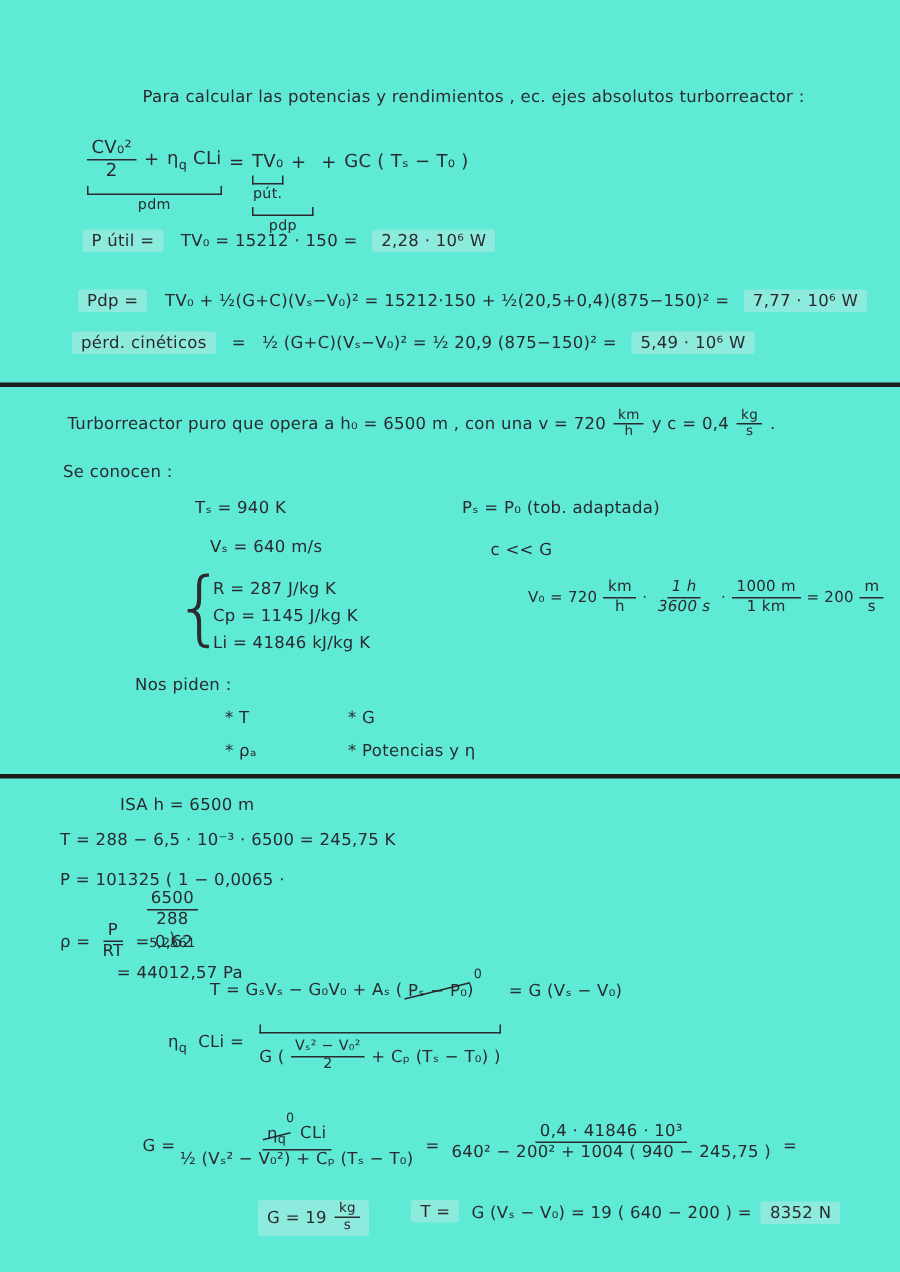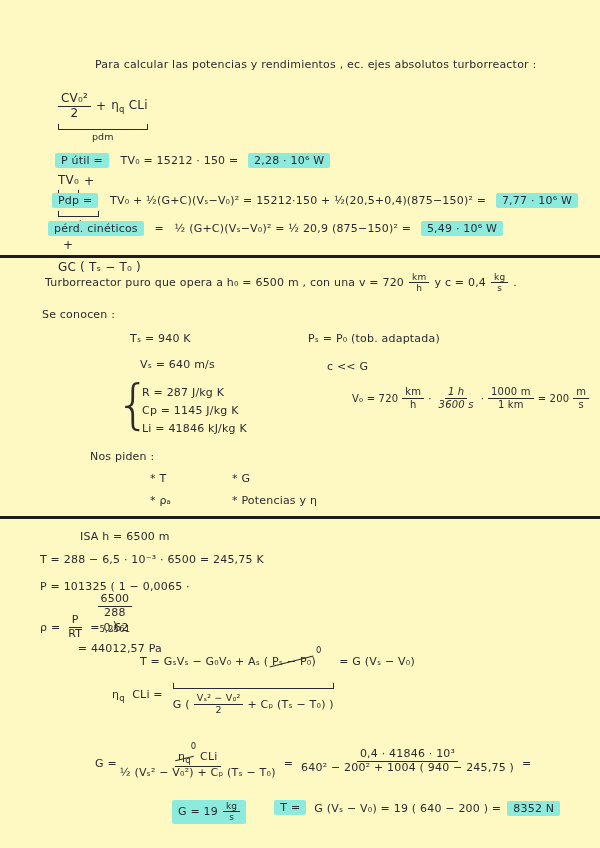--- a/index.html
+++ b/index.html
@@ -1,17 +1,17 @@
 <!DOCTYPE html>
 <html><head>
 <meta charset="utf-8">
 <style>
   html,body{margin:0;padding:0;}
   .page{
-    position:relative;width:600px;height:848px;background:#fef9c3;
+    position:relative;width:600px;height:848px;background:#5eead4;
     font-family:"DejaVu Sans",sans-serif;color:#2a2a2f;overflow:hidden;
     letter-spacing:.2px;
   }
   .pos{position:absolute;white-space:nowrap;}
   .row{display:flex;align-items:flex-start;}
   .inner{display:flex;align-items:center;}
   .col{display:inline-flex;flex-direction:column;align-items:center;}
   .hl{background:#8cebdc;padding:1px 6px;border-radius:2px;}
   .frac{display:inline-flex;flex-direction:column;align-items:center;line-height:1.15;text-align:center;}
   .frac .num{border-bottom:1.2px solid currentColor;padding:0 3px;display:block;}
@@ -23,21 +23,21 @@
   .mt{margin-top:9px;}
   .mt2{margin-top:8px;}
   sup{font-size:8.5px;}
   sub{font-size:8.5px;}
   .strike{position:relative;display:inline-block;}
   .strike::after{content:"";position:absolute;left:-3px;right:-3px;top:48%;
     border-top:1.4px solid #2a2a2f;transform:rotate(-14deg);}
   .rule{position:absolute;left:0;width:600px;background:#1d1d20;}
   .fs11{font-size:11px;}
   .fs10{font-size:10px;}
-  .fs12{font-size:12px;flex-direction:column;}
+  .fs12{font-size:12px;}
   .brace-glyph{font-size:54px;font-weight:200;line-height:1;}
 </style>
 </head>
 <body>
 
 <div class="page">
 
   <div class="pos fs11" style="left:95px;top:58px;">
     <span>Para   calcular    las potencias  y  rendimientos , ec. ejes absolutos  turborreactor :</span>
   </div>

